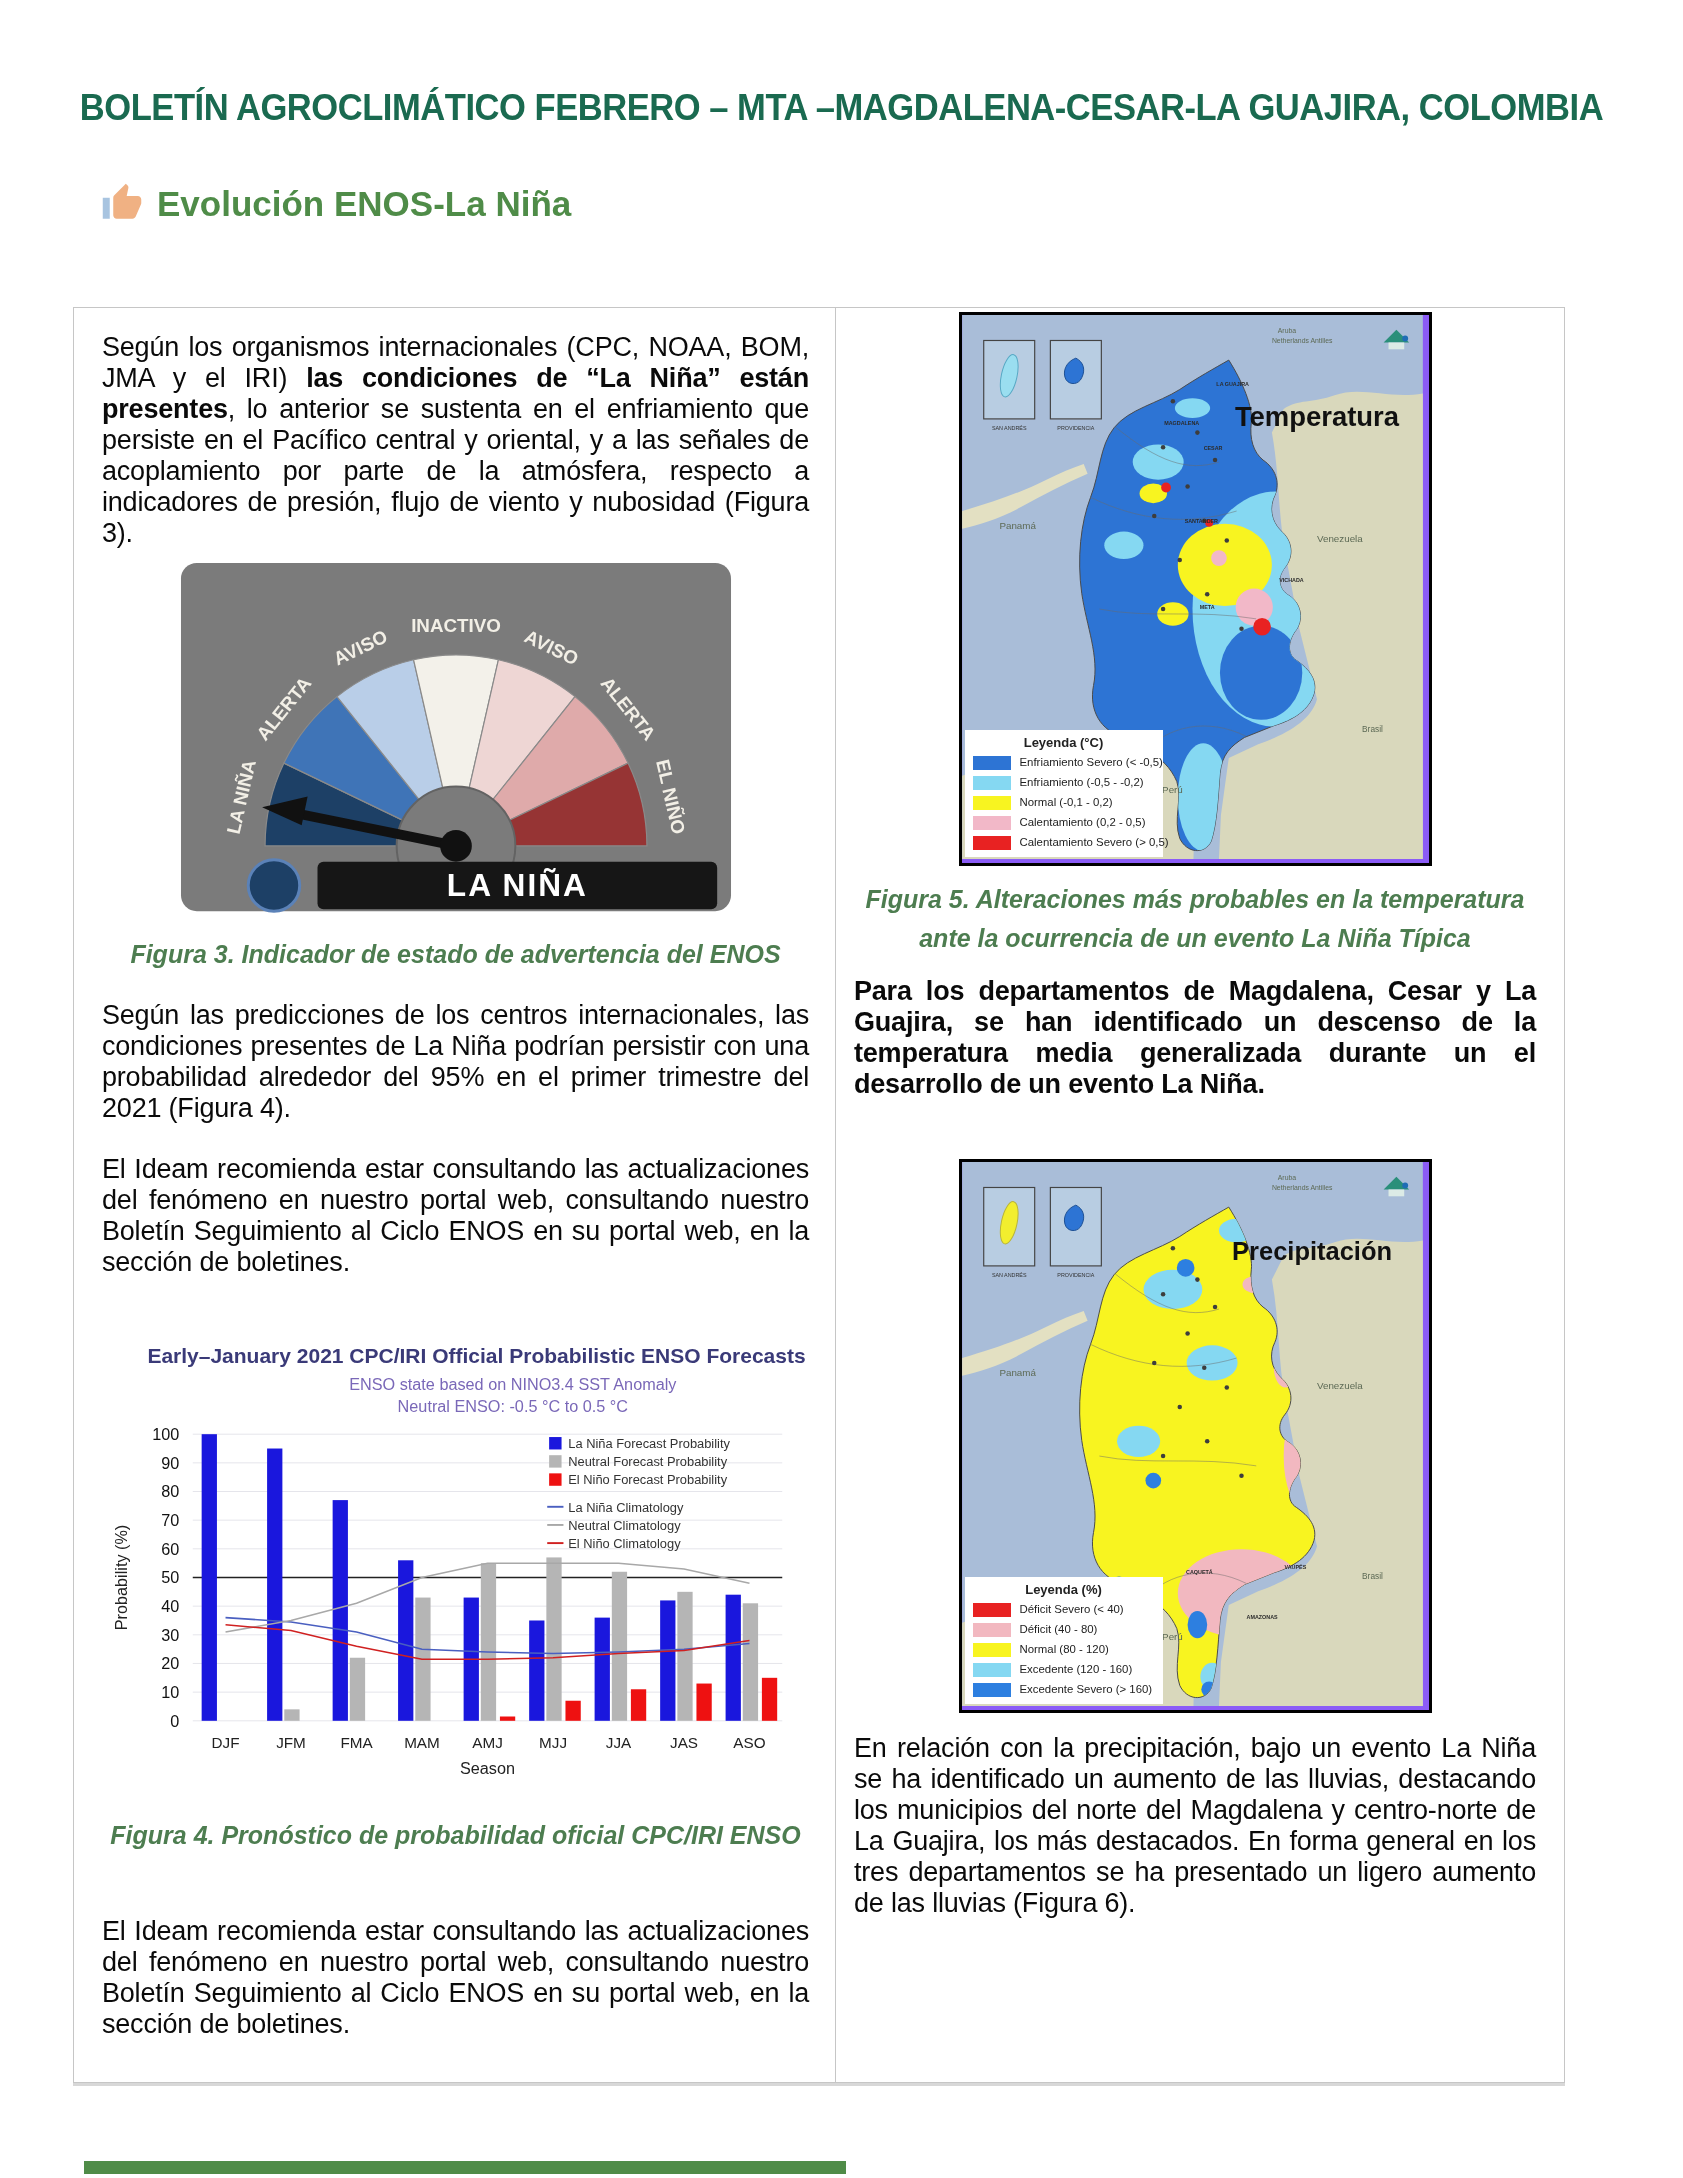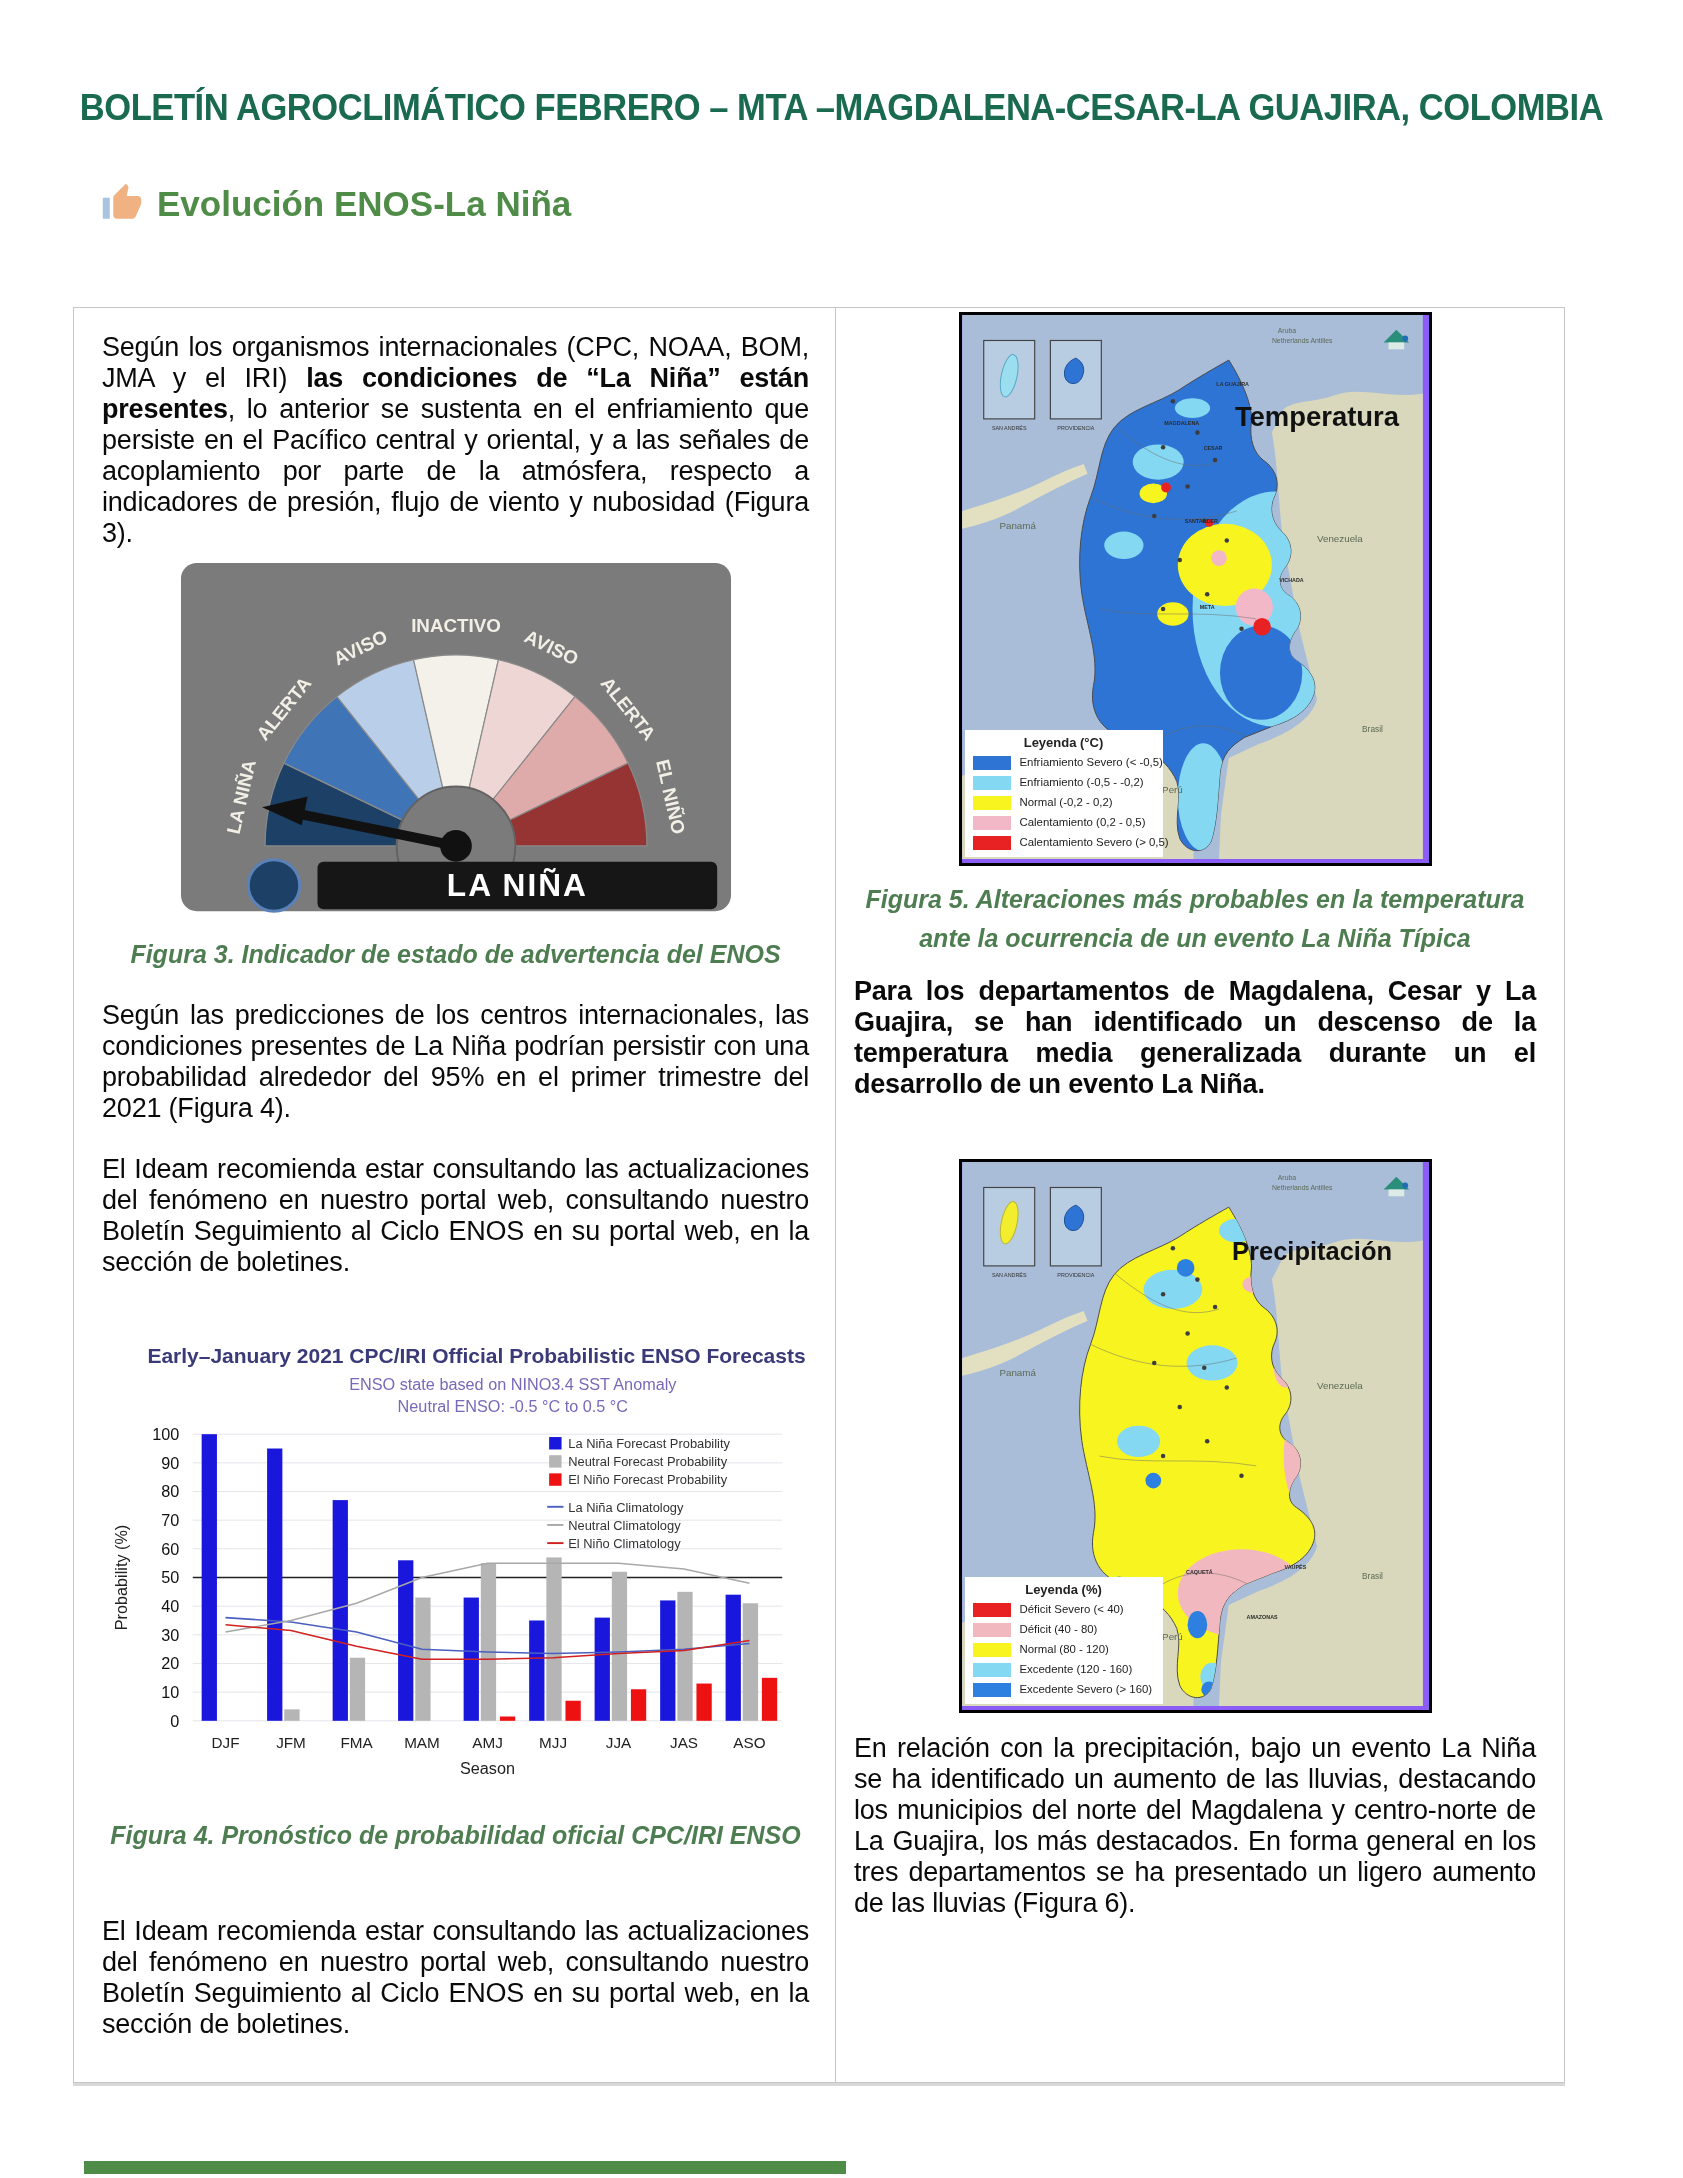--- a/index.html
+++ b/index.html
@@ -255,21 +255,21 @@
         <div class="lg-row">
             <span class="lg-swatch" style="background: rgb(45, 116, 212);"></span>
             <span class="lg-label">Enfriamiento Severo (&lt; -0,5)</span>
           </div>
         <div class="lg-row">
             <span class="lg-swatch" style="background: rgb(133, 216, 242);"></span>
             <span class="lg-label">Enfriamiento (-0,5 - -0,2)</span>
           </div>
         <div class="lg-row">
             <span class="lg-swatch" style="background: rgb(248, 244, 32);"></span>
-            <span class="lg-label">Normal (-0,2 - 0,2)</span>
+            <span class="lg-label">Normal (-0,1 - 0,2)</span>
           </div>
         <div class="lg-row">
             <span class="lg-swatch" style="background: rgb(242, 184, 200);"></span>
             <span class="lg-label">Calentamiento (0,2 - 0,5)</span>
           </div>
         <div class="lg-row">
             <span class="lg-swatch" style="background: rgb(232, 34, 34);"></span>
             <span class="lg-label">Calentamiento Severo (&gt; 0,5)</span>
           </div>
       </div>

